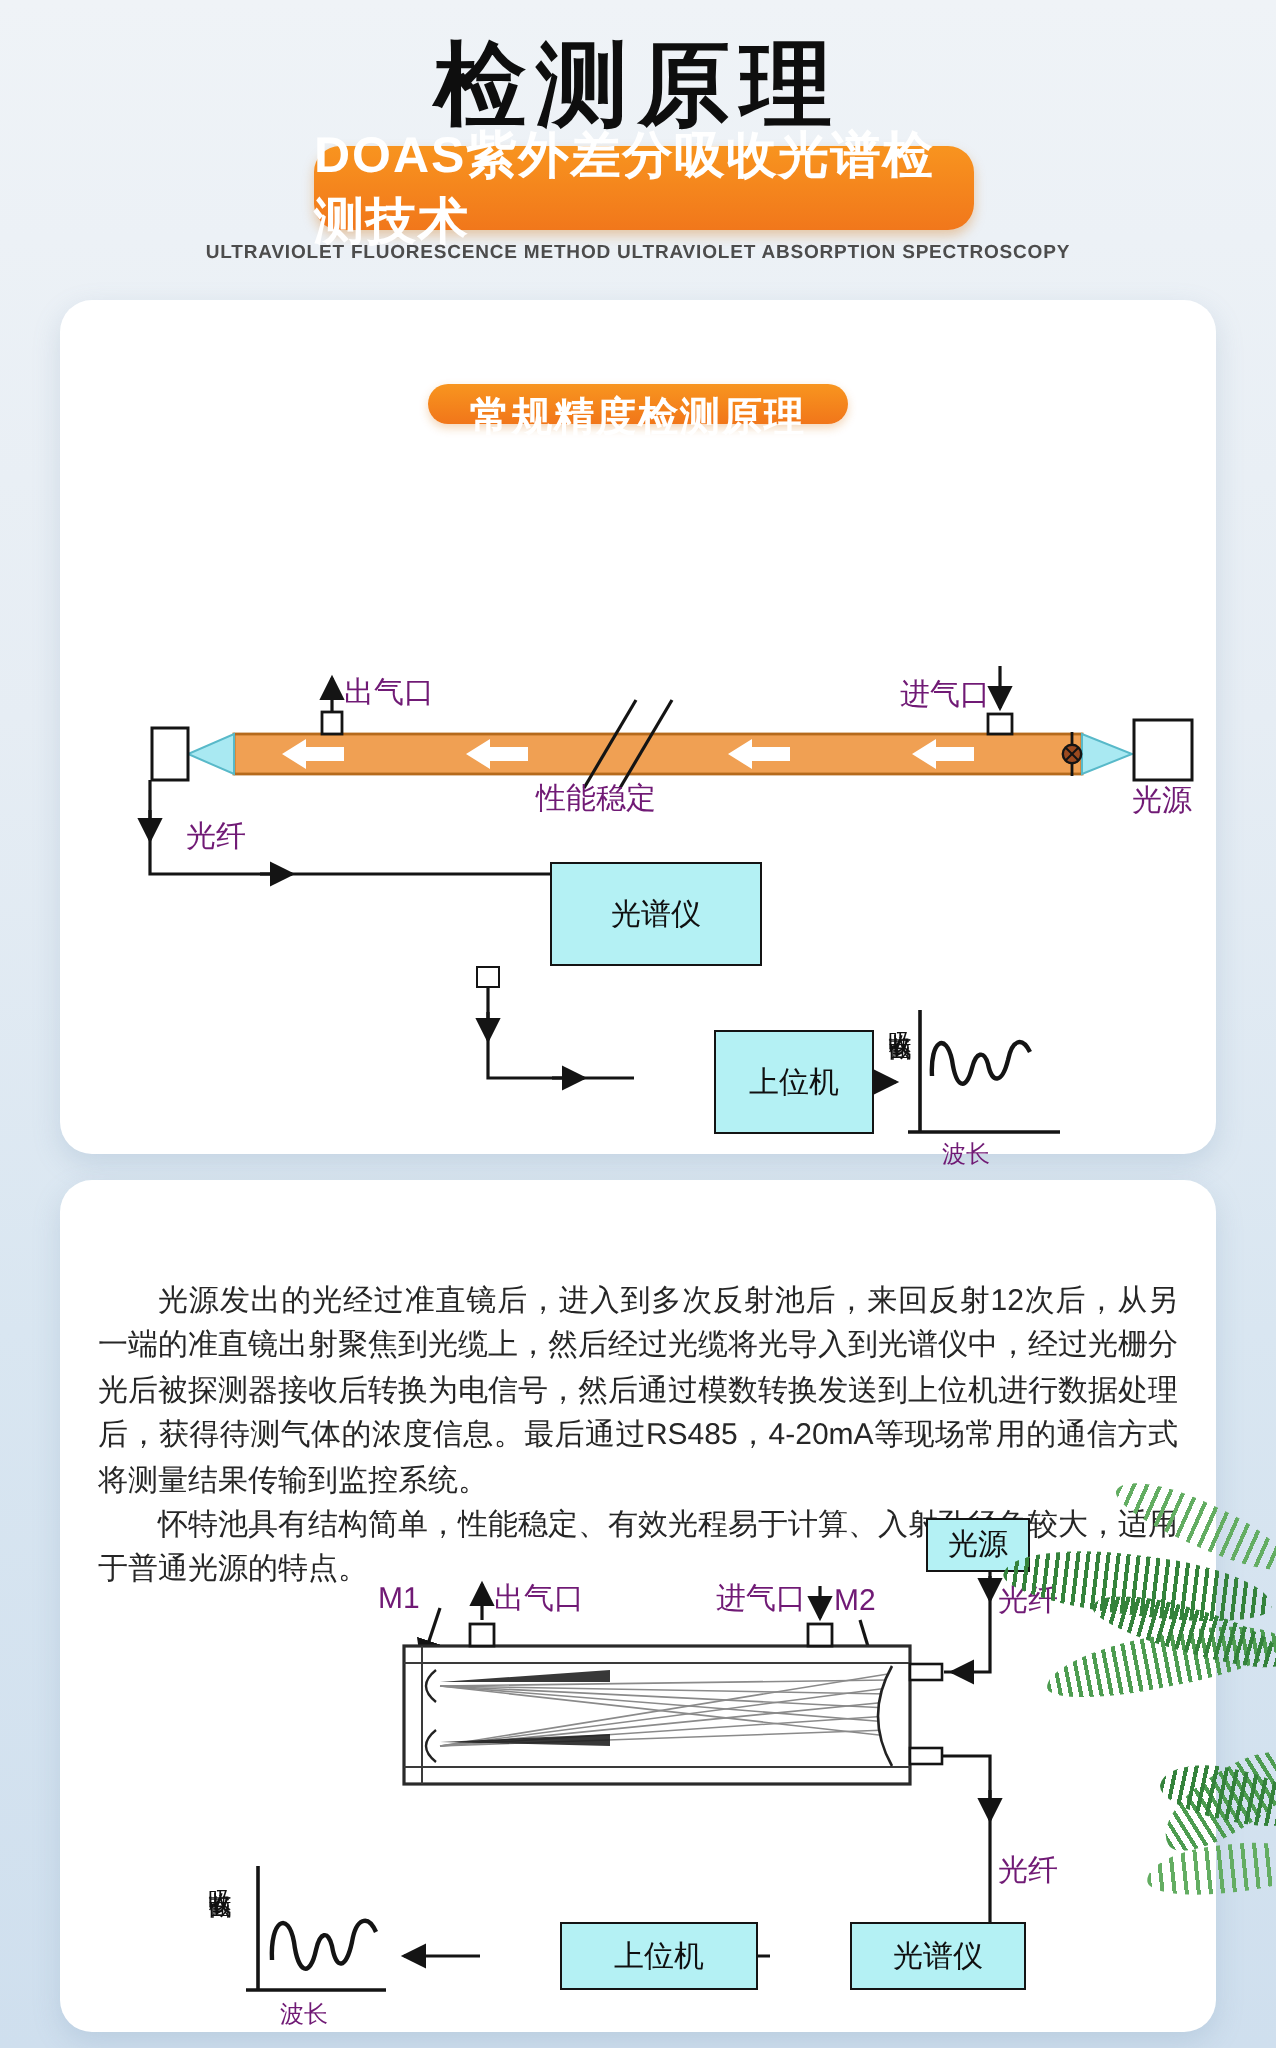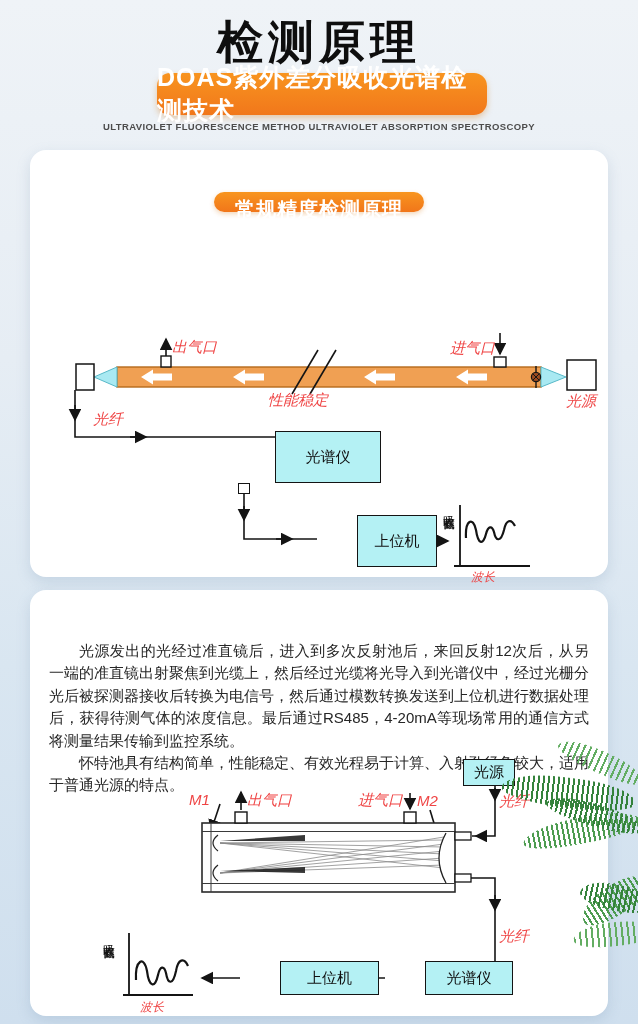--- a/index.html
+++ b/index.html
@@ -43,21 +43,21 @@
   .body-text{
     position:absolute;top:50px;left:19px;right:19px;
     font-size:15px;line-height:22.4px;color:#262626;text-align:justify;
   }
   .body-text p{margin:0;text-indent:2em;}
   
   .diagram{position:absolute;left:0;width:578px;}
   .d1{top:180px;height:250px;}
   .d2{top:150px;height:280px;}
   .diagram svg{position:absolute;left:0;top:0;}
-  .dlabel{position:absolute;font-size:15px;color:#ef4444;white-space:nowrap;line-height:16px;font-style:italic;}
+  .dlabel{position:absolute;font-size:15px;color:#701a75;white-space:nowrap;line-height:16px;}
   .dlabel.small{font-size:12px;}
   .vlabel{
     position:absolute;writing-mode:vertical-rl;font-size:11.5px;color:#101010;
     letter-spacing:1.5px;line-height:13px;
   }
   .cyanbox{
     position:absolute;background:#b4f1f4;border:1.6px solid #141414;
     display:flex;align-items:center;justify-content:center;
     font-size:15px;color:#101010;box-sizing:border-box;white-space:nowrap;margin-left:40px;
   }

